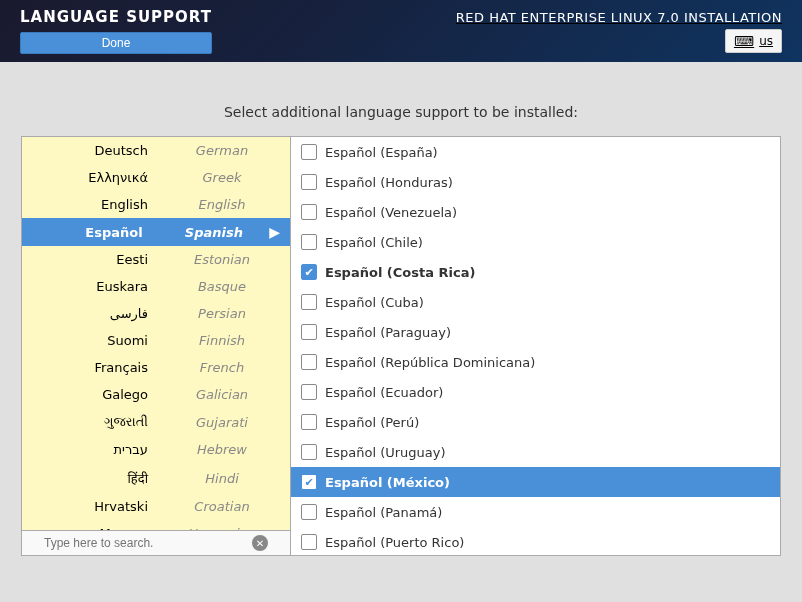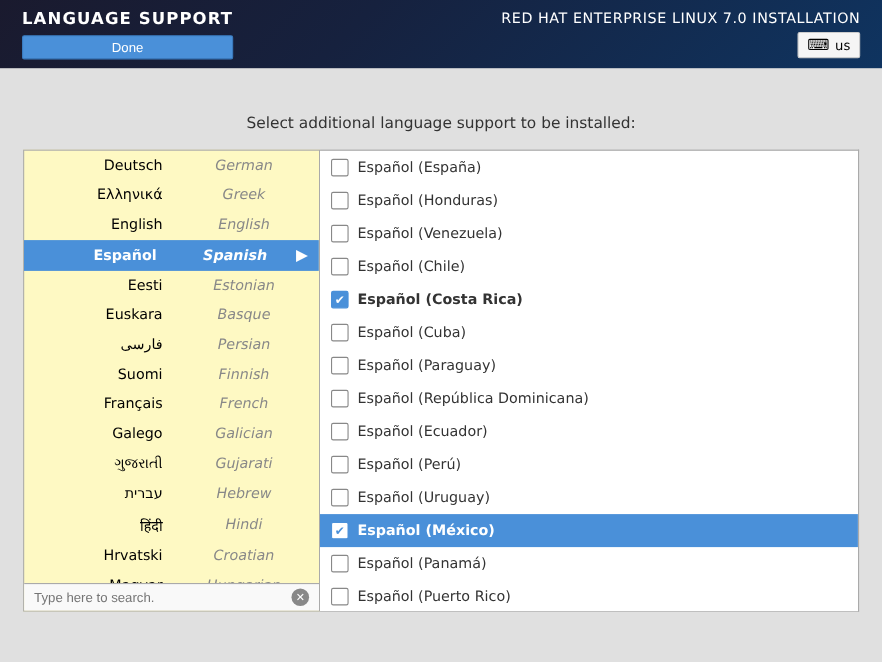--- a/index.html
+++ b/index.html
@@ -139,21 +139,21 @@
       font-size: 14px;
       color: white;
     }
 
     
     .search-box {
       display: flex;
       align-items: center;
       border-top: 1px solid #aaa;
       background: #f9f9f9;
-      padding: 4px 9px;
+      padding: 4px 22px;
     }
     .search-input {
       flex: 1;
       border: none;
       background: transparent;
       outline: none;
       font-size: 12px;
       color: #666;
     }
     .search-clear {
@@ -229,21 +229,21 @@
   </style>
 </head>
 <body>
 
 <div class="header">
   <div class="header-left">
     <span class="header-title">LANGUAGE SUPPORT</span>
     <button class="done-btn">Done</button>
   </div>
   <div class="header-right">
-    <div style="display:flex;flex-direction:column;align-items:flex-end;">
+    <div style="display:flex;flex-direction:column;align-items:flex-end;text-decoration:underline;">
       <span class="rhel-title">RED HAT ENTERPRISE LINUX 7.0 INSTALLATION</span>
       <div class="keyboard-widget">
         <span class="kb-icon">⌨</span>
         <span>us</span>
       </div>
     </div>
   </div>
 </div>
 
 <div class="content">

